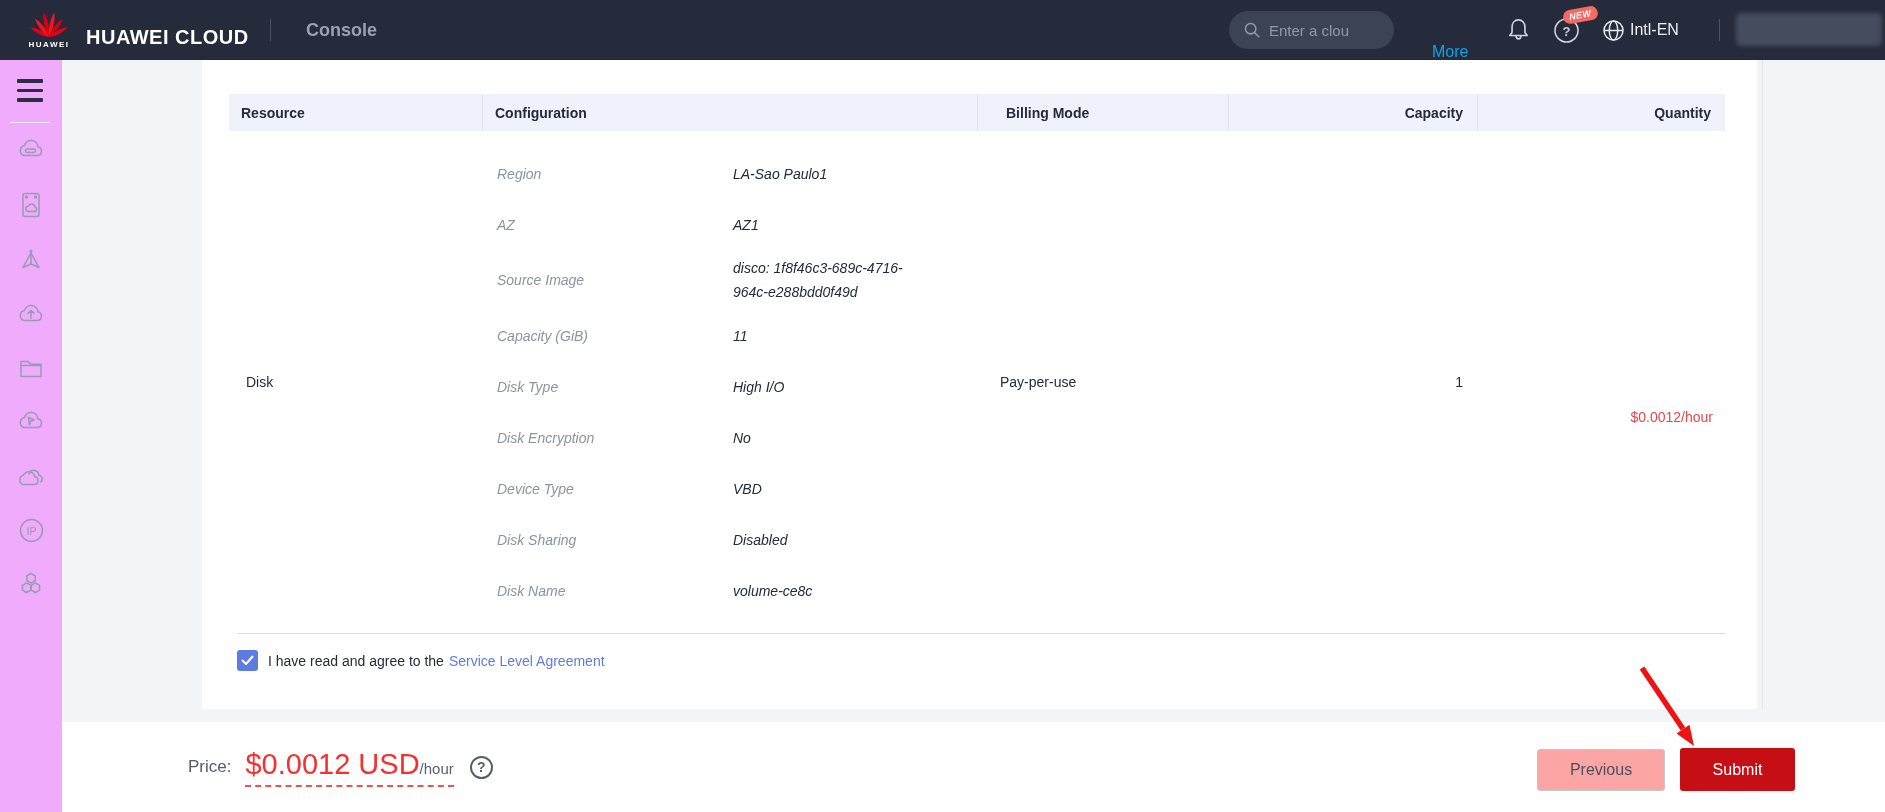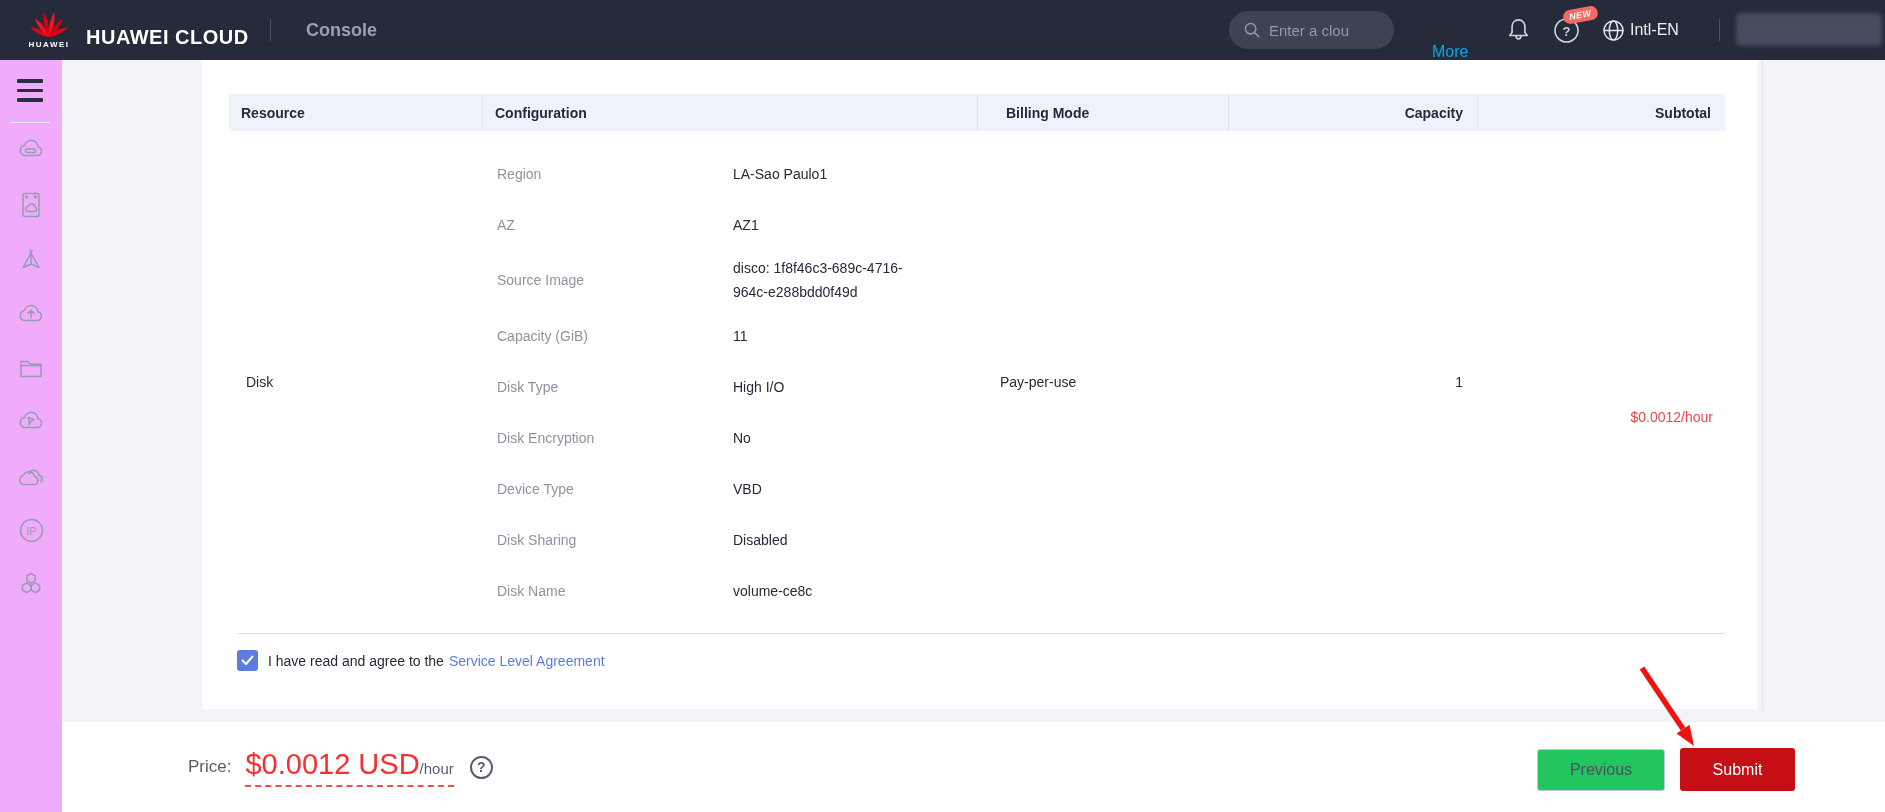--- a/index.html
+++ b/index.html
@@ -35,42 +35,42 @@
   .card{ position:absolute; left:202px; top:60px; width:1555px; height:649px; background:#fff; }
   .scroll-rule{ position:absolute; left:1762px; top:60px; width:1px; height:649px; background:#e3e5eb; }
 
   .thead{ position:absolute; left:27px; top:34px; width:1496px; height:37px; background:#eff2fa; display:grid; grid-template-columns:253px 495px 251px 249px 248px; align-items:center; font-size:14px; font-weight:bold; color:#252b3a; }
   .thead > div{ padding-left:12px; height:100%; display:flex; align-items:center; }
   .thead > div + div{ border-left:1px solid #dfe3ee; }
   .th-billing{ padding-left:28px !important; }
   .th-right{ justify-content:flex-end; padding-right:14px !important; }
 
   .config-col{ position:absolute; left:295px; top:88px; width:620px; }
-  .cfg-row{ display:flex; height:51px; align-items:center; font-size:14px; }
+  .cfg-row{ display:flex; height:51px; align-items:center; font-size:14px;font-style:italic; }
   .cfg-row.tall{ height:60px; align-items:center; }
   .cfg-label{ width:236px; color:#8d93a1; }
   .cfg-value{ width:210px; color:#252b3a; line-height:24px; }
 
   .cell-abs{ position:absolute; top:314px; font-size:14px; color:#252b3a; }
   .subtotal-val{ color:#e9484a;margin-top:35px; }
 
   .agree-divider{ position:absolute; left:35px; top:573px; width:1488px; height:1px; background:#dcdfe6; }
   .agreement{ position:absolute; left:35px; top:590px; display:flex; align-items:center; font-size:14px; color:#252b3a; }
   .checkbox{ width:21px; height:21px; border-radius:3px; background:#5e7ce0; display:flex; align-items:center; justify-content:center; margin-right:10px; cursor:pointer; }
   .sla-link{ color:#5e7ce0; margin-left:5px; cursor:pointer; }
 
   
   .bottombar{ position:absolute; left:0; top:722px; width:1885px; height:90px; background:#fff; z-index:10; }
   .price-wrap{ position:absolute; left:188px; top:0; height:90px; display:flex; align-items:center; }
   .price-label{ font-size:17px; color:#575d6c; margin-right:14px; }
   .price-group{ border-bottom:2px dashed #f0514f; padding-bottom:4px; display:flex; align-items:baseline; }
   .price-main{ font-size:29px; color:#f5302e; }
   .price-unit{ font-size:15px; color:#596070; }
   .price-help{ width:23px; height:23px; border-radius:50%; border:2px solid #575d6c; color:#575d6c; font-size:14px; font-weight:bold; display:flex; align-items:center; justify-content:center; margin-left:16px; cursor:pointer; }
-  .btn-previous{ position:absolute; left:1537px; top:27px; width:128px; height:42px; background:#22c55e; border:1px solid #c3c7cf; border-radius:3px; font-size:16px; color:#4a5261; display:flex; align-items:center; justify-content:center; cursor:pointer; font-family:"Liberation Sans",sans-serif; }
+  .btn-previous{ position:absolute; left:1537px; top:27px; width:128px; height:42px; background:#fca5a5; border:1px solid #c3c7cf; border-radius:3px; font-size:16px; color:#4a5261; display:flex; align-items:center; justify-content:center; cursor:pointer; font-family:"Liberation Sans",sans-serif; }
   .btn-submit{ position:absolute; left:1680px; top:26px; width:115px; height:43px; background:#c50f15; border:none; border-radius:3px; font-size:16px; color:#ffffff; display:flex; align-items:center; justify-content:center; cursor:pointer; font-family:"Liberation Sans",sans-serif; }
 
   .arrow-annot{ position:absolute; left:1630px; top:660px; z-index:40; pointer-events:none; }
 </style>
 </head>
 <body>
 
 <div class="screen">
 
   <div class="topnav">
@@ -217,21 +217,21 @@
     </div>
   </div>
 
   <div class="card">
 
     <div class="thead">
       <div>Resource</div>
       <div>Configuration</div>
       <div class="th-billing">Billing Mode</div>
       <div class="th-right">Capacity</div>
-      <div class="th-right">Subtotal</div>
+      <div class="th-right">Quantity</div>
     </div>
 
     <div class="config-col">
       <div class="cfg-row">
         <div class="cfg-label">Region</div>
         <div class="cfg-value">LA-Sao Paulo1</div>
       </div>
       <div class="cfg-row">
         <div class="cfg-label">AZ</div>
         <div class="cfg-value">AZ1</div>

